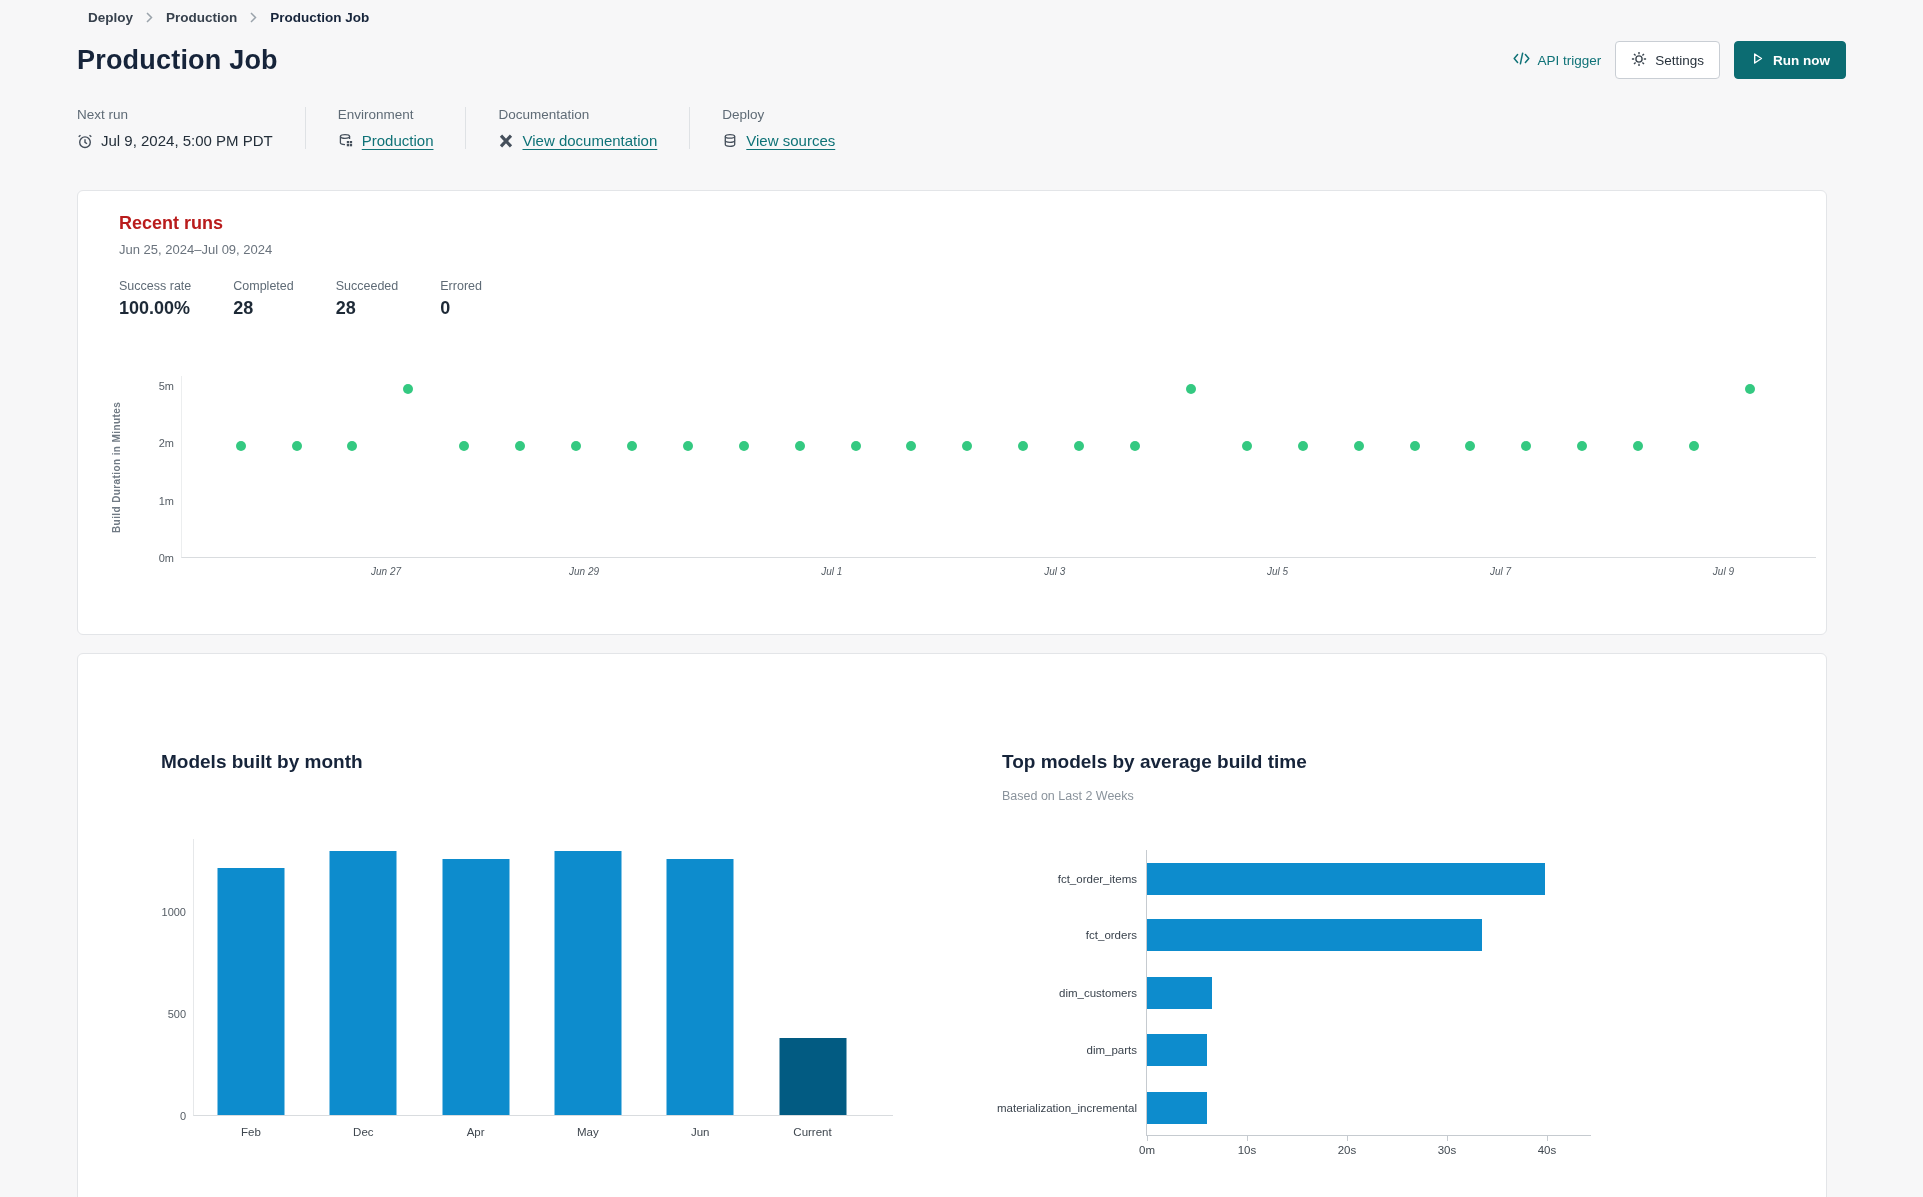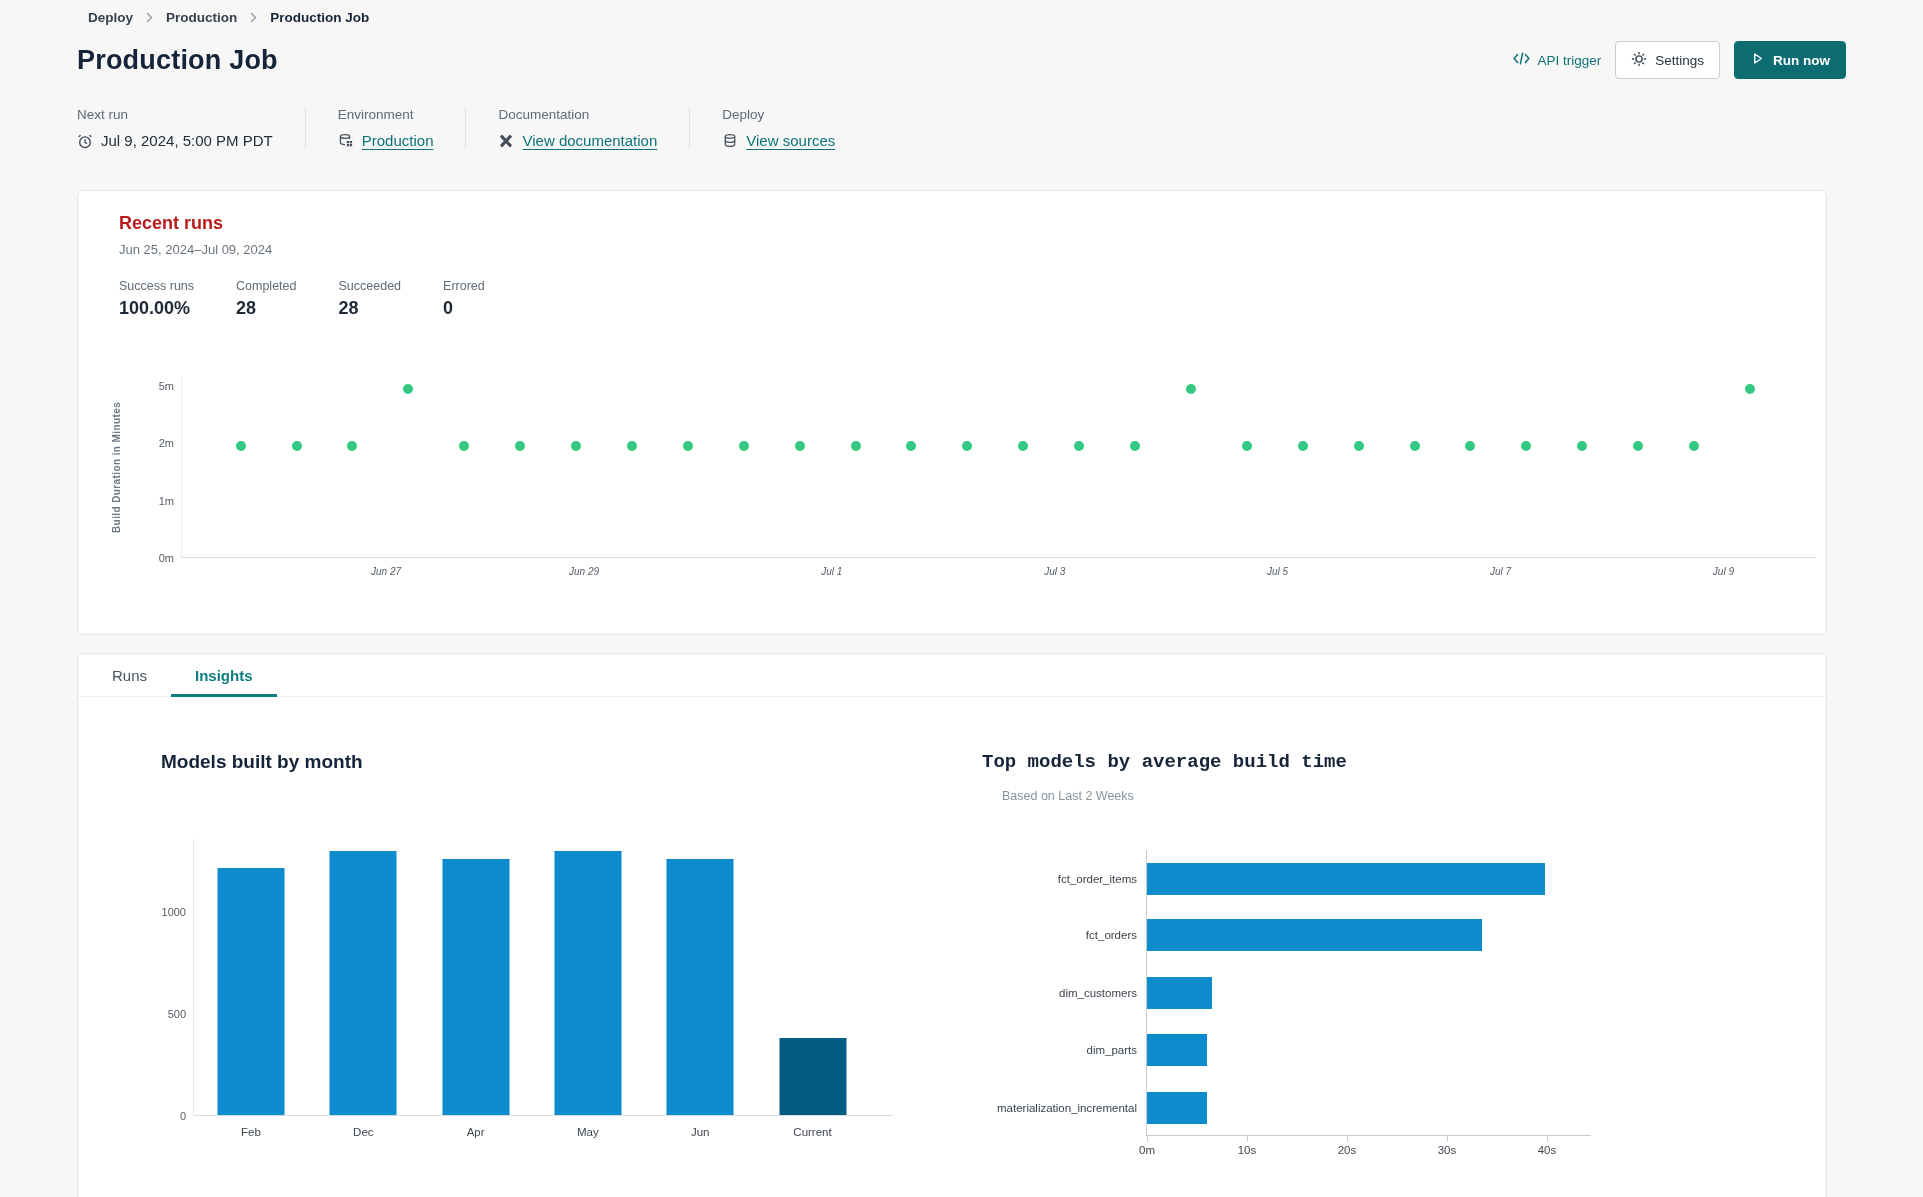--- a/index.html
+++ b/index.html
@@ -202,21 +202,21 @@
         </div>
       </div>
     </div>
   </div>
 
   <div class="card recent-card">
     <div class="recent-title">Recent runs</div>
     <div class="recent-dates">Jun 25, 2024–Jul 09, 2024</div>
     <div class="stats-row">
       <div>
-        <div class="stat-label">Success runs</div>
+        <div class="stat-label">Success rate</div>
         <div class="stat-value">100.00%</div>
       </div>
       <div>
         <div class="stat-label">Completed</div>
         <div class="stat-value">28</div>
       </div>
       <div>
         <div class="stat-label">Succeeded</div>
         <div class="stat-value">28</div>
       </div>
@@ -263,45 +263,41 @@
         <div class="dot" style="left: 1288.4px; top: 70.265px; background: rgb(52, 201, 129);"></div>
         <div class="dot" style="left: 1344.3px; top: 70.265px; background: rgb(52, 201, 129);"></div>
         <div class="dot" style="left: 1400.2px; top: 70.265px; background: rgb(52, 201, 129);"></div>
         <div class="dot" style="left: 1456.1px; top: 70.265px; background: rgb(52, 201, 129);"></div>
         <div class="dot" style="left: 1512px; top: 70.265px; background: rgb(52, 201, 129);"></div>
         <div class="dot" style="left: 1567.9px; top: 12.965px; background: rgb(52, 201, 129);"></div>
       </div>
   </div>
 
   <div class="card charts-card">
-    <div class="tab-bar">
-      <div class="tab">Runs</div>
-      <div class="tab active">Insights</div>
-    </div>
 
     <div class="chart-title" style="left:83px; top:97px;">Models built by month</div>
     <div class="bar-plot">
         <div class="bar-ytick" style="top: 271px;">0</div>
         <div class="bar-ytick" style="top: 168.786px;">500</div>
         <div class="bar-ytick" style="top: 66.572px;">1000</div>
         <div class="vbar" style="left: 57px; width: 67px; height: 247.358px; background: rgb(13, 140, 205);"></div>
         <div class="bar-xtick" style="left: 57px;">Feb</div>
         <div class="vbar" style="left: 169.3px; width: 67px; height: 263.712px; background: rgb(13, 140, 205);"></div>
         <div class="bar-xtick" style="left: 169.3px;">Dec</div>
         <div class="vbar" style="left: 281.6px; width: 67px; height: 255.535px; background: rgb(13, 140, 205);"></div>
         <div class="bar-xtick" style="left: 281.6px;">Apr</div>
         <div class="vbar" style="left: 393.9px; width: 67px; height: 263.712px; background: rgb(13, 140, 205);"></div>
         <div class="bar-xtick" style="left: 393.9px;">May</div>
         <div class="vbar" style="left: 506.2px; width: 67px; height: 255.535px; background: rgb(13, 140, 205);"></div>
         <div class="bar-xtick" style="left: 506.2px;">Jun</div>
         <div class="vbar" style="left: 618.5px; width: 67px; height: 76.6605px; background: rgb(2, 91, 130);"></div>
         <div class="bar-xtick" style="left: 618.5px;">Current</div>
       </div>
 
-    <div class="chart-title" style="left:904px; top:97px;font-family:Liberation Mono, monospace;">Top models by average build time</div>
+    <div class="chart-title" style="left:924px; top:97px;">Top models by average build time</div>
     <div class="chart-subtitle" style="left:924px; top:135px;">Based on Last 2 Weeks</div>
     <div class="hbar-plot">
         <div class="hbar" style="top: 13px; height: 32px; width: 398px; background: rgb(13, 140, 205);"></div>
         <div class="hbar-label" style="top: 29px;">fct_order_items</div>
         <div class="hbar" style="top: 69px; height: 32px; width: 335px; background: rgb(13, 140, 205);"></div>
         <div class="hbar-label" style="top: 85px;">fct_orders</div>
         <div class="hbar" style="top: 127px; height: 32px; width: 65px; background: rgb(13, 140, 205);"></div>
         <div class="hbar-label" style="top: 143px;">dim_customers</div>
         <div class="hbar" style="top: 184px; height: 32px; width: 60px; background: rgb(13, 140, 205);"></div>
         <div class="hbar-label" style="top: 200px;">dim_parts</div>

